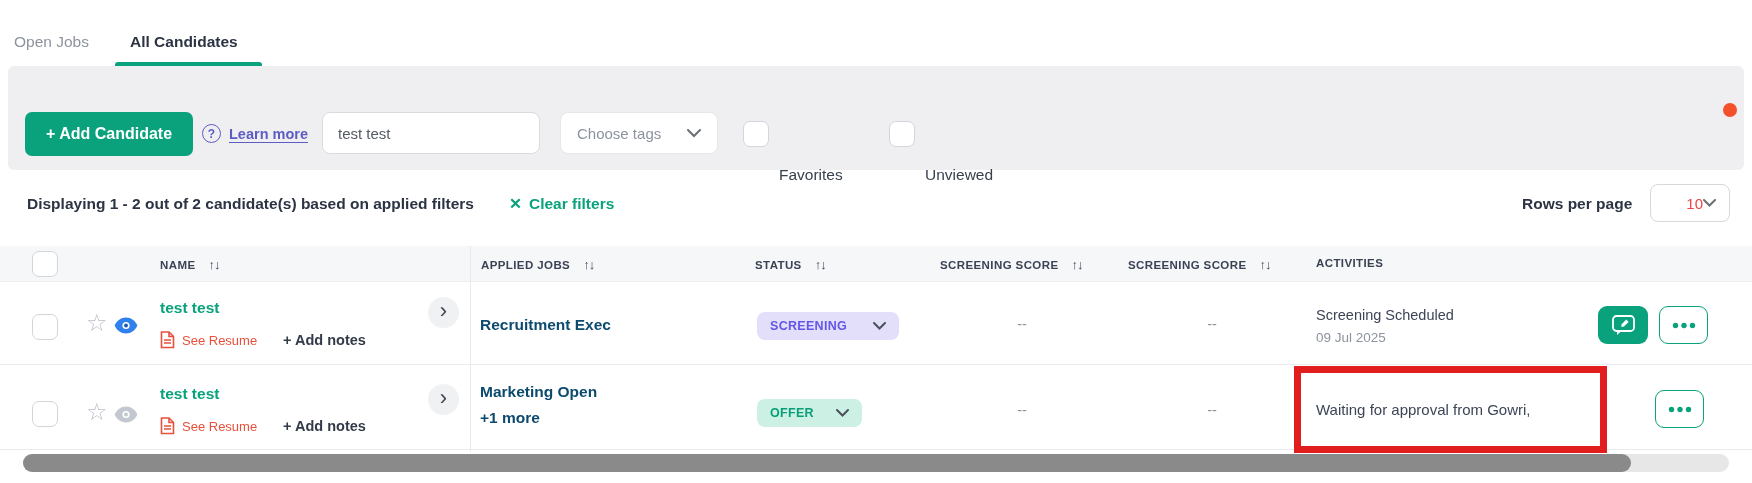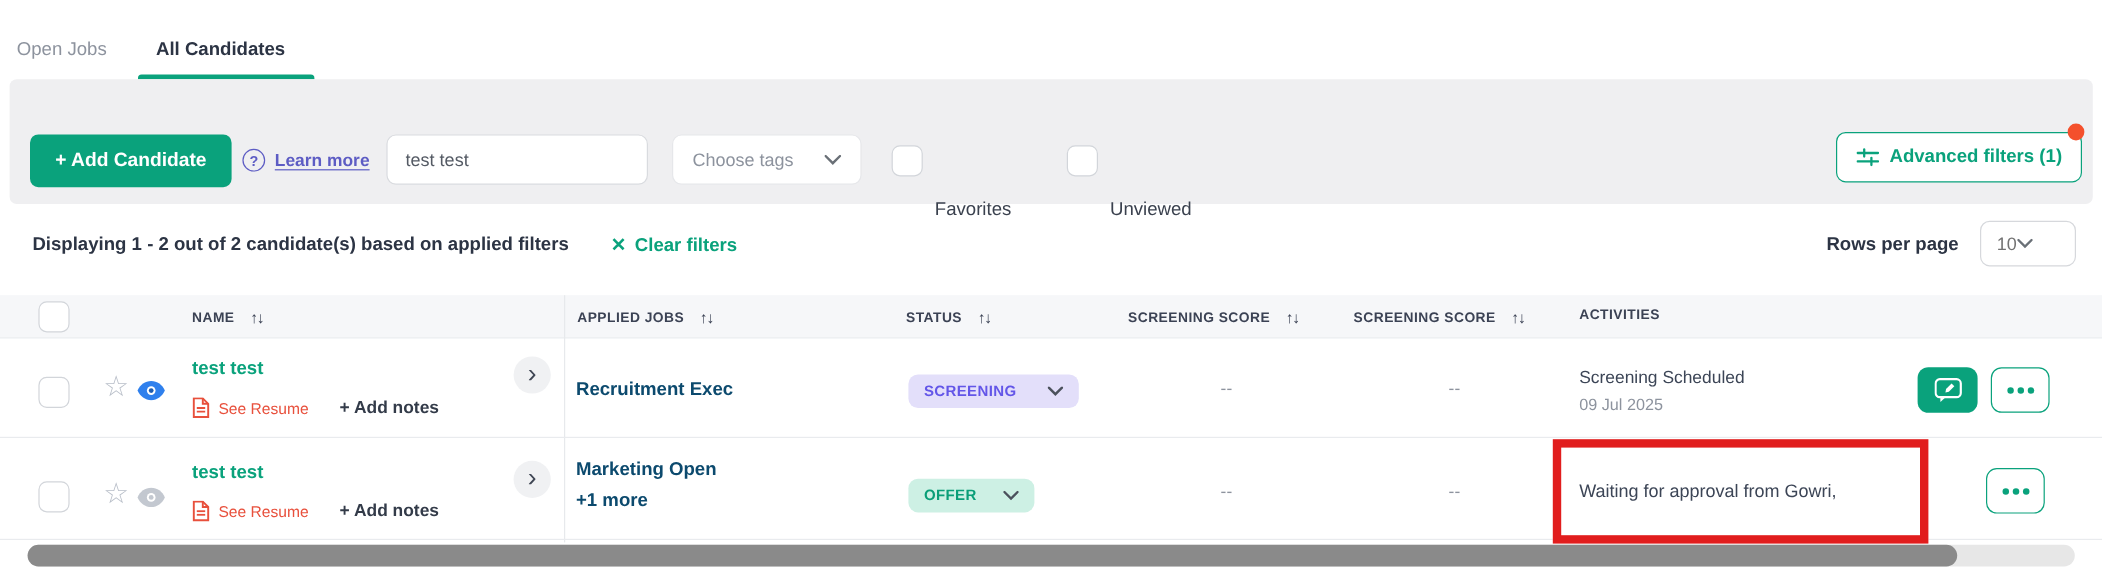--- a/index.html
+++ b/index.html
@@ -34,22 +34,22 @@
                   border-radius:8px; color:#0aa27c; font-weight:bold; font-size:15.5px; display:flex;
                   align-items:center; justify-content:center; gap:9px; cursor:pointer; font-family:inherit; }
   .alert-dot { left:1723px; top:103px; width:14px; height:14px; border-radius:50%; background:#f4502c; }
 
   
   .summary { left:27px; top:195px; font-size:15.5px; font-weight:bold; color:#2c3444; }
   .clear-filters { left:509px; top:195px; display:flex; align-items:center; gap:7px; color:#0aa27c;
                    font-size:15.5px; font-weight:bold; cursor:pointer; }
   .rows-label { left:1522px; top:195px; font-size:15.5px; font-weight:bold; color:#2c3444; }
   .rows-select { left:1650px; top:184px; width:80px; height:38px; border:1px solid #d6d8dc; border-radius:8px;
-                 background:#fff; display:flex; align-items:center; justify-content:flex-start;
-                 padding:0 13px; font-size:15px; color:#737373; cursor:pointer; }
+                 background:#fff; display:flex; align-items:center; justify-content:flex-end;
+                 padding:0 13px; font-size:15px; color:#ef4444; cursor:pointer; }
 
   
   .thead { left:0; top:246px; width:1752px; height:36px; background:#f6f7f9; border-bottom:1px solid #eceef1; }
   .th { position:absolute; top:257px; display:flex; align-items:center; gap:13px;
         font-size:11.5px; font-weight:bold; color:#3b4254; letter-spacing:0.4px; }
   .sort { font-size:13px; letter-spacing:-1px; color:#3b4254; cursor:pointer; font-weight:bold; }
   .col-divider { left:470px; top:246px; width:1px; height:206px; background:#e7e9ec; }
   .row-border { left:0; width:1752px; height:1px; background:#e9ebee; }
 
   .star { font-size:24px; color:#b9bfc9; line-height:1; cursor:pointer; }
@@ -109,31 +109,20 @@
       <path d="M1 1l6 6 6-6" fill="none" stroke="#6a7077" stroke-width="2" stroke-linecap="round"></path>
     </svg>
   </div>
 
   <div class="abs checkbox" style="left:743px; top:121px;"></div>
   <div class="abs check-label" style="left:779px; top:126px;">Favorites</div>
 
   <div class="abs checkbox" style="left:889px; top:121px;"></div>
   <div class="abs check-label" style="left:925px; top:126px;">Unviewed</div>
 
-  <button class="abs btn-advanced">
-    <svg width="19" height="16" viewBox="0 0 19 16">
-      <g stroke="#0aa27c" stroke-width="1.9" stroke-linecap="round">
-        <line x1="1" y1="4.5" x2="18" y2="4.5"></line>
-          <line x1="1" y1="11.5" x2="18" y2="11.5"></line>
-        <line x1="6.5" y1="1.5" x2="6.5" y2="7.5"></line>
-          <line x1="12.5" y1="8.5" x2="12.5" y2="14.5"></line>
-      </g>
-    </svg>
-    <span>Advanced filters (1)</span>
-  </button>
   <div class="abs alert-dot"></div>
 
   <div class="abs summary">Displaying 1 - 2 out of 2 candidate(s) based on applied filters</div>
   <div class="abs clear-filters">
     <span>✕</span>
     <span>Clear filters</span>
   </div>
   <div class="abs rows-label">Rows per page</div>
   <div class="abs rows-select">
     <span>10</span>

